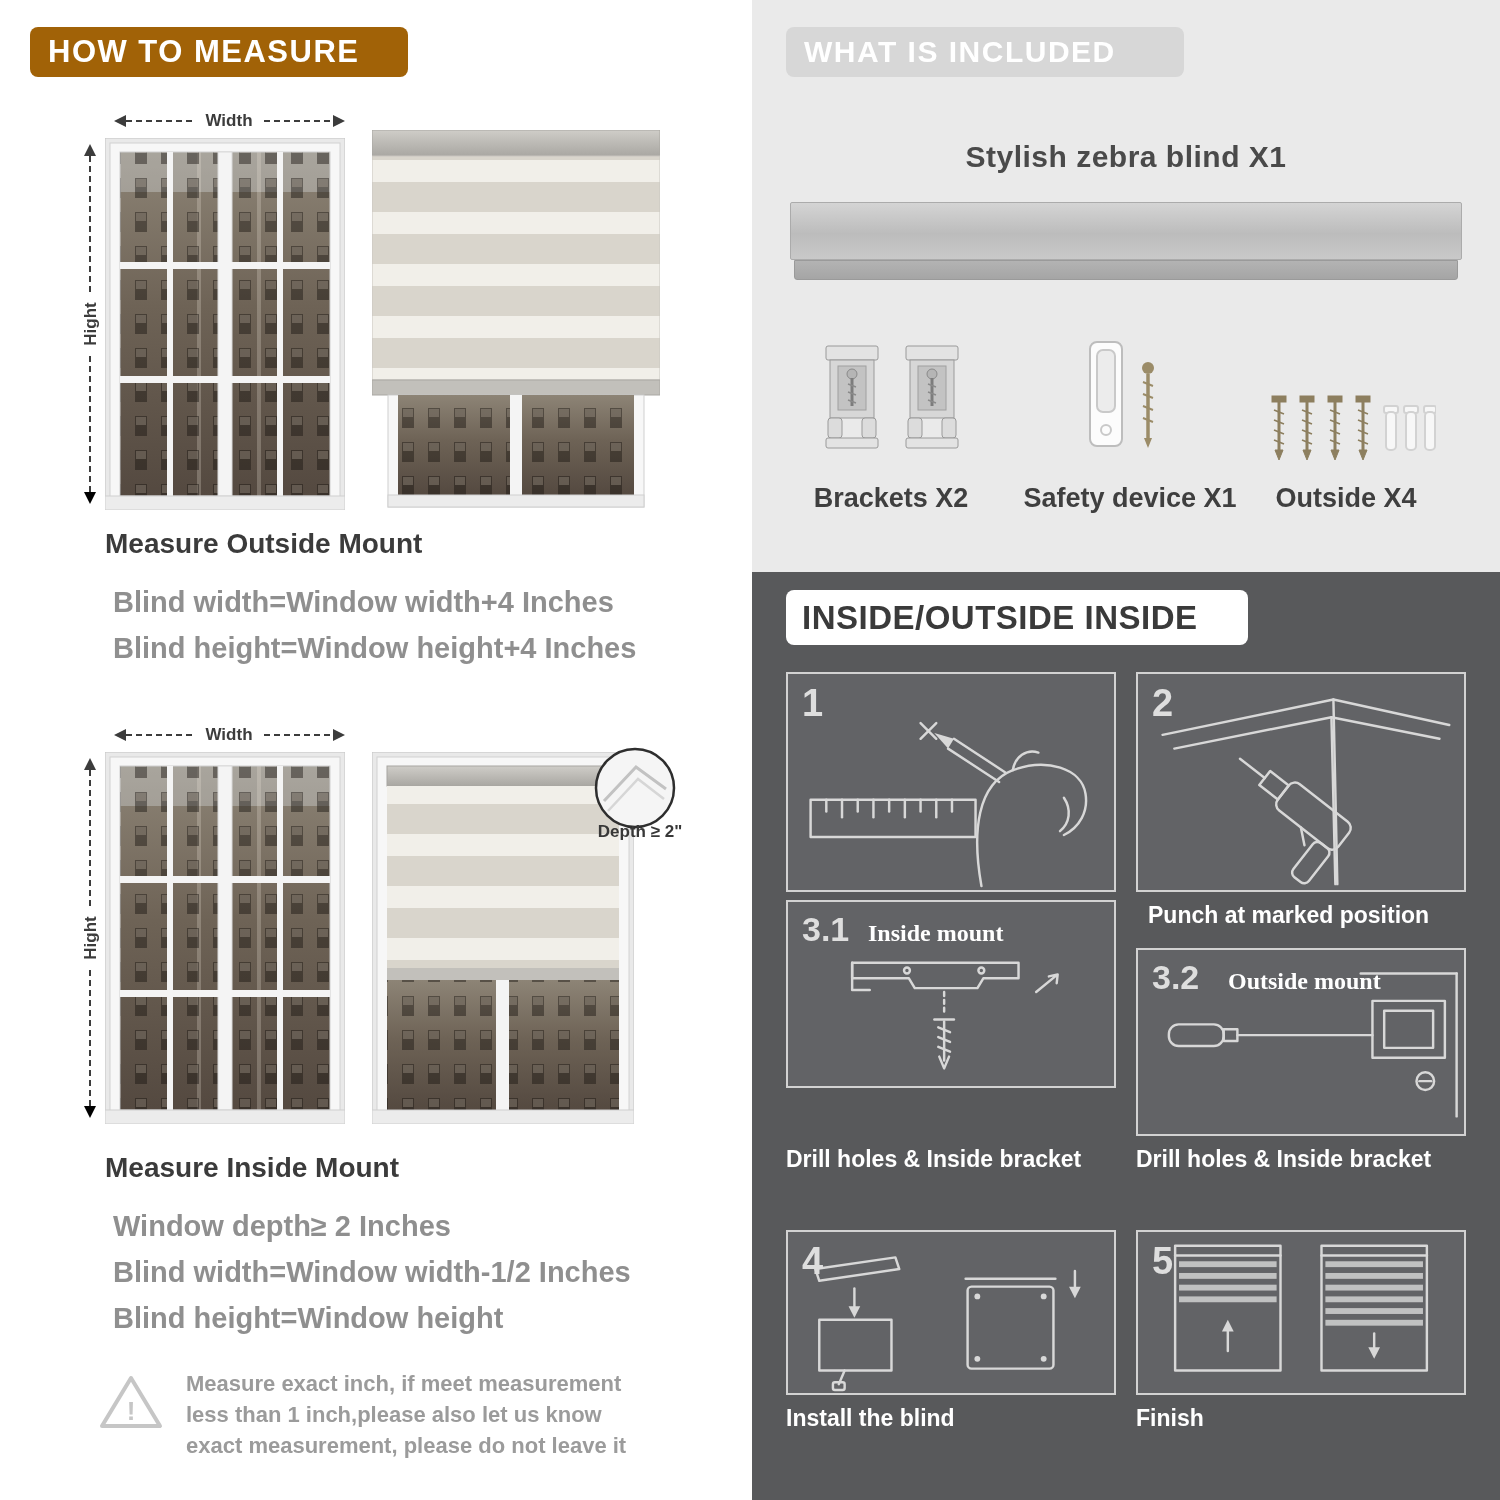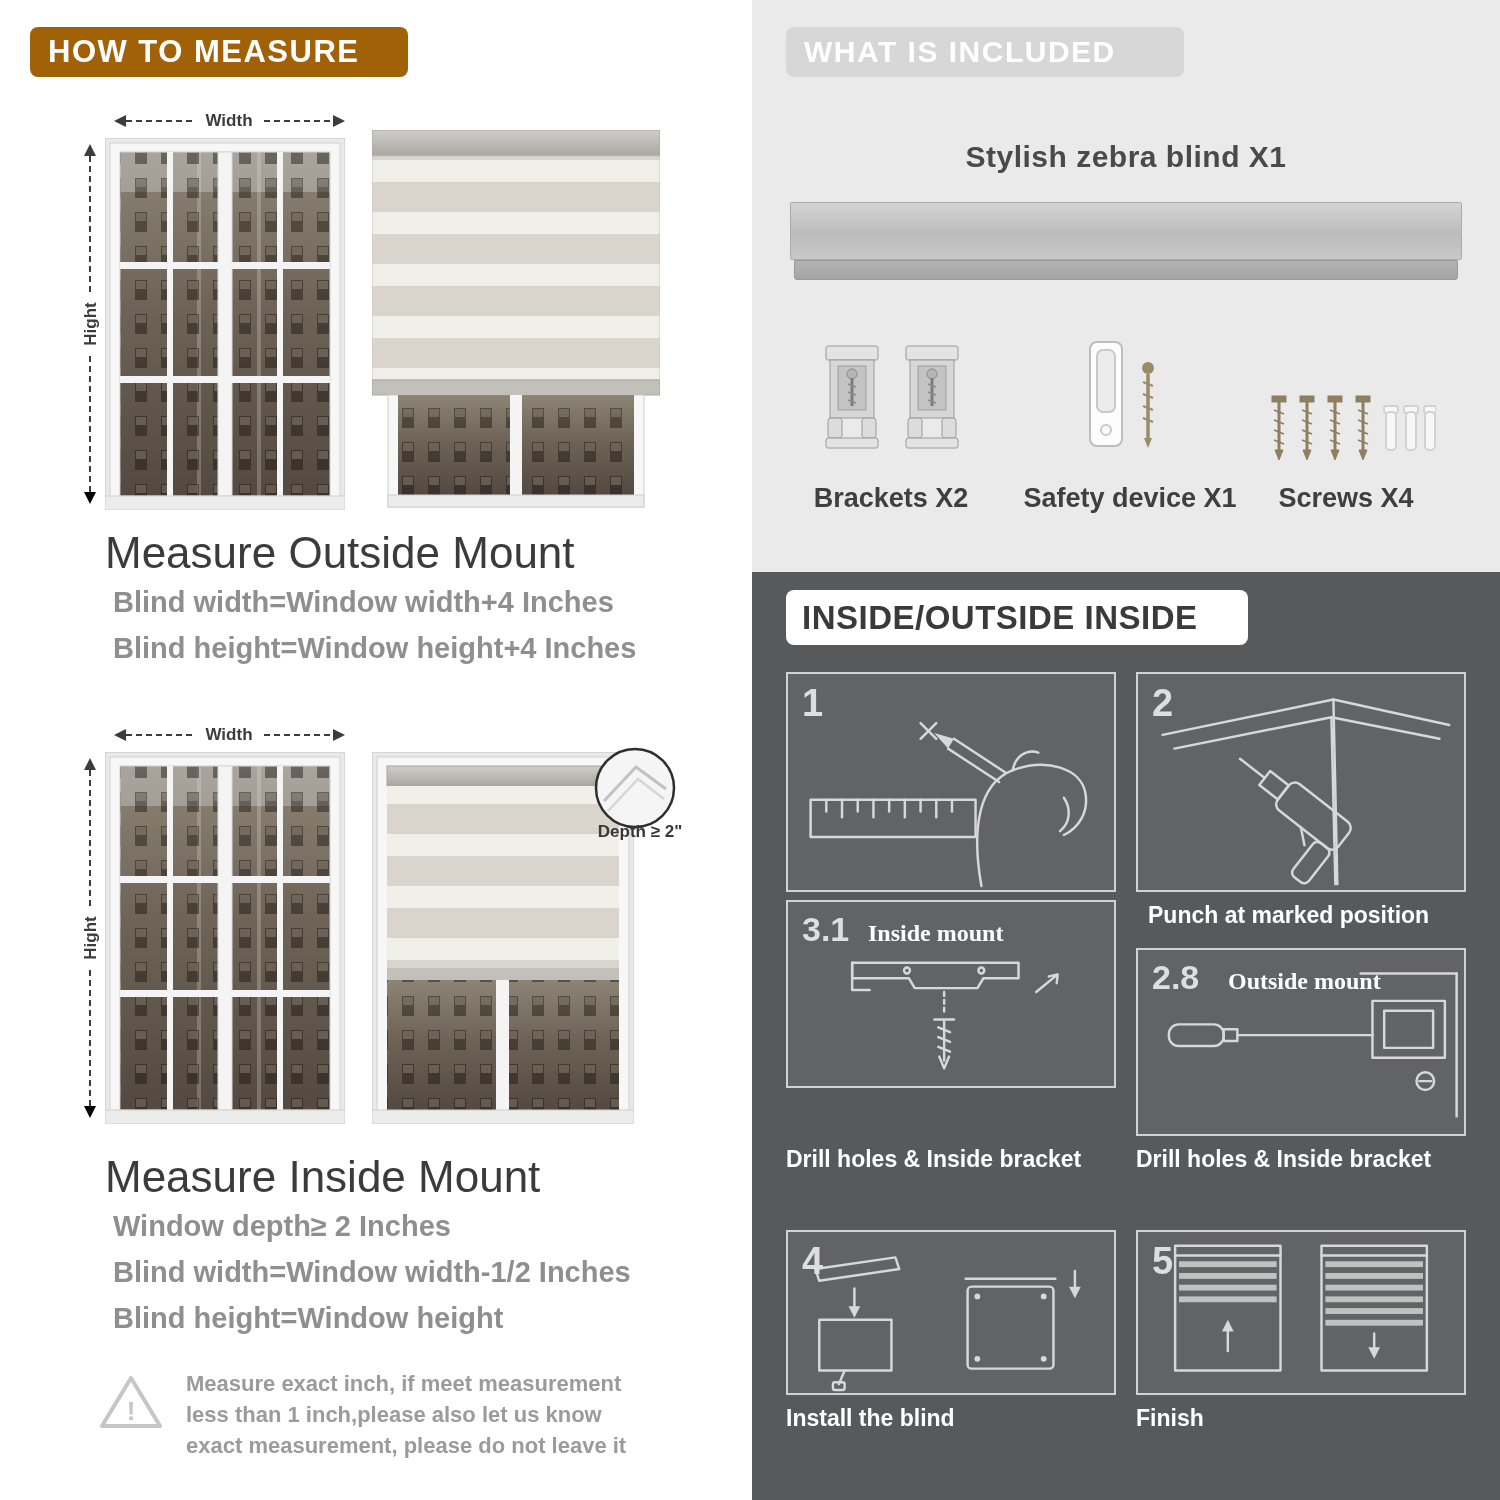--- a/index.html
+++ b/index.html
@@ -4,21 +4,21 @@
 <style>
   * { margin:0; padding:0; box-sizing:border-box; }
   html,body { width:1500px; height:1500px; }
   body { font-family:"Liberation Sans", sans-serif; background:#ffffff; }
   .stage { position:relative; width:1500px; height:1500px; overflow:hidden; background:#ffffff; }
   .abs { position:absolute; }
   .badge { border-radius:8px; font-weight:bold; display:flex; align-items:center; letter-spacing:1.5px; }
   .badge-gray { background:#a16207; color:#ffffff; font-size:31px; padding-left:18px; }
   .badge-light { background:#d7d7d7; color:#ffffff; font-size:30px; padding-left:18px; }
   .badge-white { background:#ffffff; color:#3a3a3a; font-size:33px; padding-left:16px; letter-spacing:0.5px; }
-  .sec-title { font-weight:normal; color:#3b3b3b; font-size:44px; }
+  .sec-title { font-weight:bold; color:#3b3b3b; font-size:28px; }
   .gline { font-weight:bold; color:#8f8f8f; font-size:29px;margin-left:8px; }
   .itemlabel { font-weight:bold; color:#3f3f3f; font-size:27px; text-align:center; }
   .blindlabel { font-weight:bold; color:#4a4a4a; font-size:30px; text-align:center; letter-spacing:0.5px; }
   .caption { font-weight:bold; color:#ffffff; font-size:23px; }
   .warn-text { font-weight:bold; color:#9b9b9b; font-size:22px; line-height:1.42; }
   .depth-label { font-weight:bold; color:#383838; font-size:17px; text-align:center; }
   .panel { background:#626366; border:2px solid #d2d2d2; }
   .step-num { position:absolute; left:14px; top:8px; font-size:38px; font-weight:bold; color:#dedede; z-index:2; }
   .step-label { position:absolute; left:80px; top:18px; font-size:24px; font-weight:bold; color:#ffffff; z-index:2;font-family:Liberation Serif, serif; }
   .art { position:absolute; left:0; top:0; width:100%; height:100%; }
@@ -243,21 +243,21 @@
         <rect x="120" y="20" width="10" height="38" rx="4"></rect>
       <rect x="138" y="14" width="14" height="7" rx="2"></rect>
         <rect x="140" y="20" width="10" height="38" rx="4"></rect>
       <rect x="158" y="14" width="12" height="7" rx="2"></rect>
         <rect x="159" y="20" width="10" height="38" rx="4"></rect>
     </g>
   </svg>
 
   <div class="abs itemlabel" style="left:786px;top:483px;width:210px">Brackets X2</div>
   <div class="abs itemlabel" style="left:1016px;top:483px;width:228px">Safety device X1</div>
-  <div class="abs itemlabel" style="left:1256px;top:483px;width:180px">Screws X4</div>
+  <div class="abs itemlabel" style="left:1256px;top:483px;width:180px">Outside X4</div>
 
   <div class="abs badge badge-white" style="left:786px;top:590px;width:462px;height:55px">
     <span>INSIDE/OUTSIDE INSIDE</span>
   </div>
 
   <div class="abs panel" style="left:786px;top:672px;width:330px;height:220px">
     <div class="step-num">1</div>
     <svg class="art" viewBox="0 0 330 220">
       <rect class="ln" x="22" y="128" width="168" height="38"></rect>
       <line class="ln" x1="38" y1="128" x2="38" y2="140"></line>
@@ -310,21 +310,21 @@
       <line class="ln" x1="148" y1="120" x2="168" y2="120" stroke-width="4"></line>
       <line class="ln" x1="158" y1="122" x2="158" y2="162"></line>
       <path class="ln" d="M152,128 l12,5 M152,138 l12,5 M152,148 l12,5"></path>
       <path class="ln" d="M153,158 L158,170 L163,158"></path>
       <path class="ln" d="M252,92 l22,-18 M274,74 l-9,2 M274,74 l-1,9"></path>
     </svg>
   </div>
   <div class="abs caption" style="left:786px;top:1146px;width:330px">Drill holes &amp;  Inside bracket</div>
 
   <div class="abs panel" style="left:1136px;top:948px;width:330px;height:188px">
-    <div class="step-num" style="font-size:34px">2.8</div>
+    <div class="step-num" style="font-size:34px">3.2</div>
     <div class="step-label" style="left:90px">Outside mount</div>
     <svg class="art" viewBox="0 0 330 188">
       <line class="ln" x1="226" y1="24" x2="324" y2="24"></line>
       <line class="ln" x1="324" y1="24" x2="324" y2="170"></line>
       <rect class="ln" x="238" y="52" width="74" height="58"></rect>
       <rect class="ln" x="250" y="62" width="50" height="38"></rect>
       <circle class="ln" cx="292" cy="134" r="9"></circle>
       <line class="ln" x1="286" y1="134" x2="298" y2="134"></line>
       <rect class="ln" x="30" y="76" width="56" height="22" rx="10"></rect>
       <rect class="ln" x="86" y="81" width="14" height="12"></rect>

